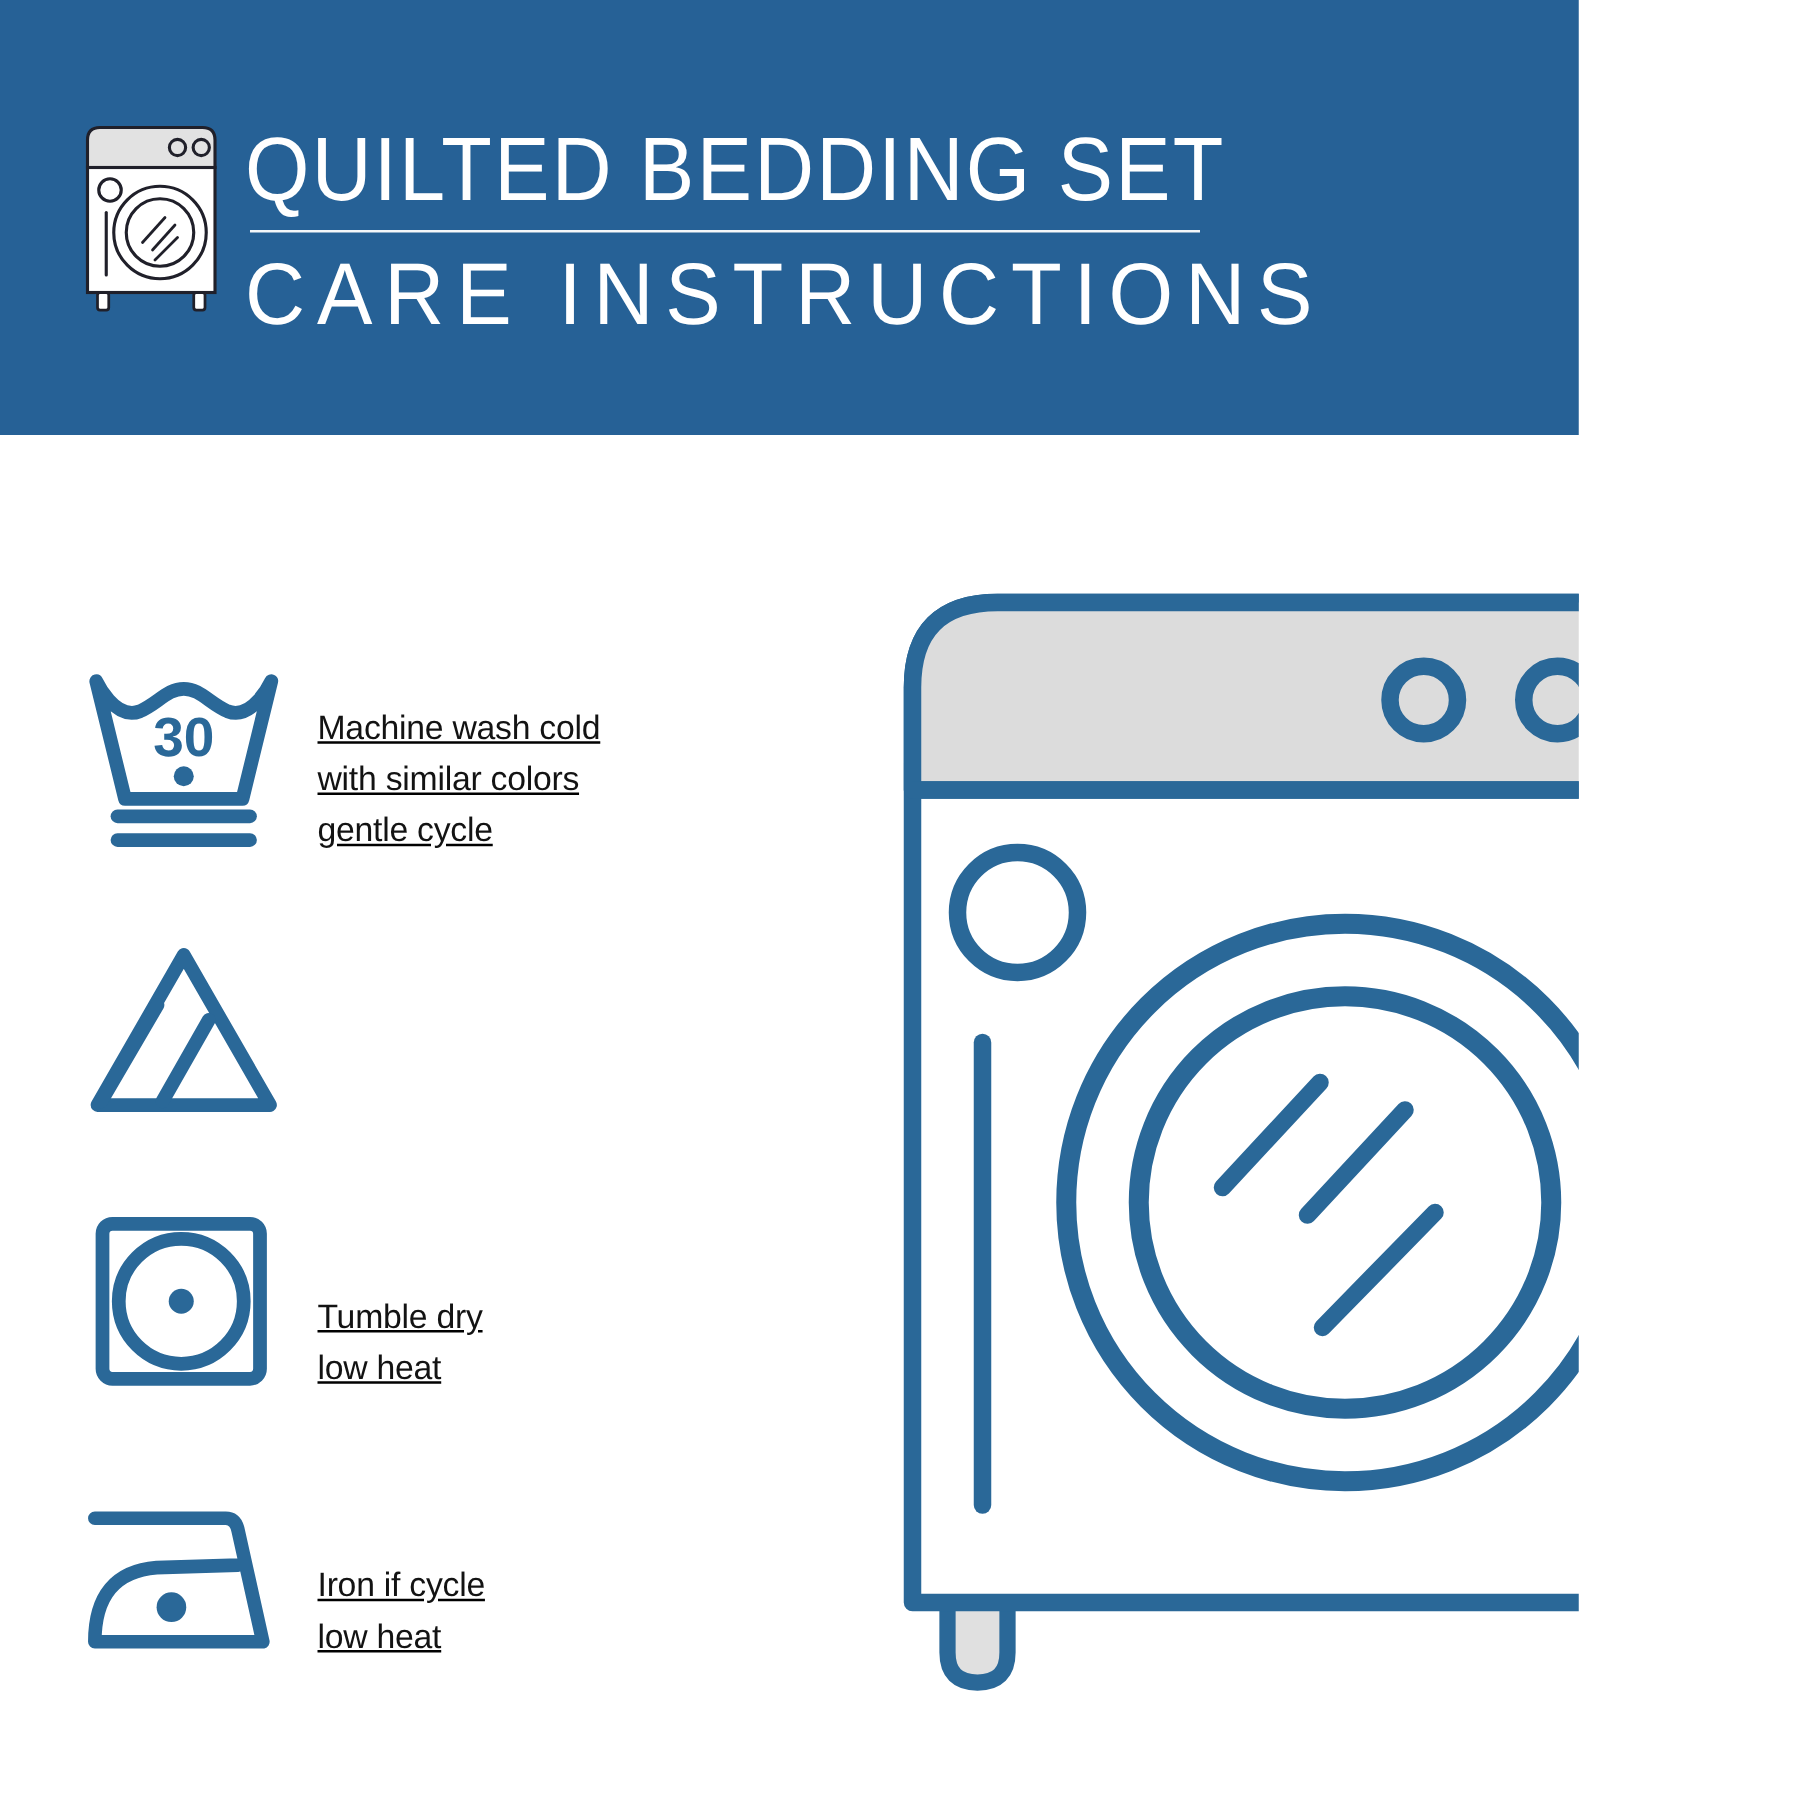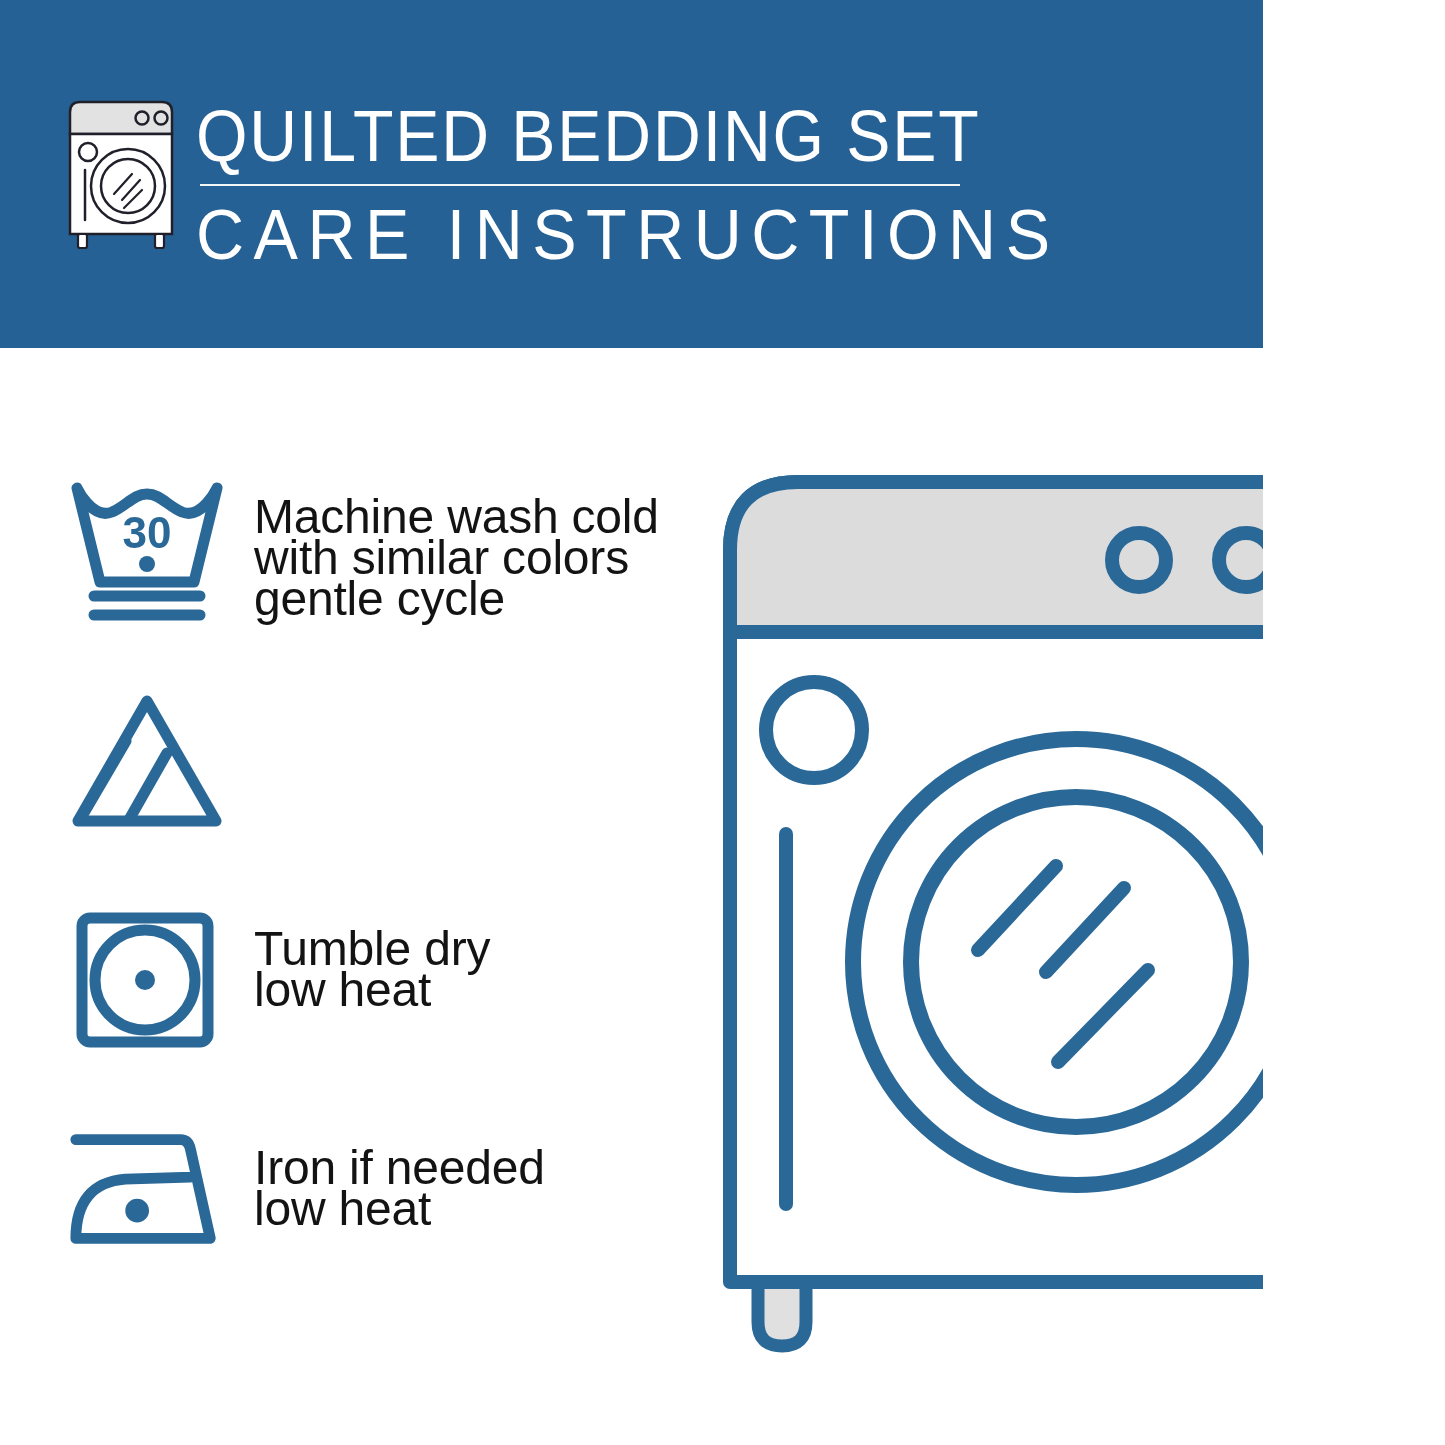--- a/index.html
+++ b/index.html
@@ -77,34 +77,35 @@
 
   
   .care-list {
     position: absolute;
     left: 64px;
     top: 470px;
     width: 620px;
   }
   .care-row {
     display: flex;
-    align-items: flex-start;
+    align-items: flex-end;
     height: 215px;
+    text-decoration: underline;
   }
   .care-icon {
     width: 170px;
     flex: 0 0 170px;
     display: flex;
     align-items: flex-start;
     justify-content: flex-start;
     padding-top: 6px;
   }
   .care-text {
     color: #131313;
-    font-size: 48px;
+    font-size: 27px;
     line-height: 41px;
     font-weight: 400;
     letter-spacing: -0.2px;
     padding-left: 20px;
     padding-top: 26px;
     white-space: pre-line;
   }
   .care-row.r2 .care-text { padding-top: 32px; }
   .care-row.r3 .care-text { padding-top: 28px; }
   .care-row.r4 .care-text { padding-top: 32px; }
@@ -208,21 +209,21 @@
 
     <div class="care-row r4">
       <div class="care-icon">
         <svg width="172" height="134" viewBox="0 0 172 134" xmlns="http://www.w3.org/2000/svg">
           <g fill="none" stroke="#2A6898" stroke-width="11" stroke-linecap="round" stroke-linejoin="round">
             <path d="M12 18 L118 18 Q126 18 128 28 L148 118 L12 118 Q12 62 62 58 L128 56"></path>
           </g>
           <circle cx="74" cy="90" r="12" fill="#2A6898"></circle>
         </svg>
       </div>
-      <div class="care-text">Iron if needed
+      <div class="care-text">Iron if cycle
 low heat</div>
     </div>
 
   </div>
 
   <div class="washer-wrap">
     <svg viewBox="0 0 700 910" xmlns="http://www.w3.org/2000/svg">
 
       <g>
         <path d="M42 800 L42 860 Q42 884 66 884 Q90 884 90 860 L90 800 Z" fill="#E0E0E0" stroke="#2A6898" stroke-width="13" stroke-linejoin="round"></path>

